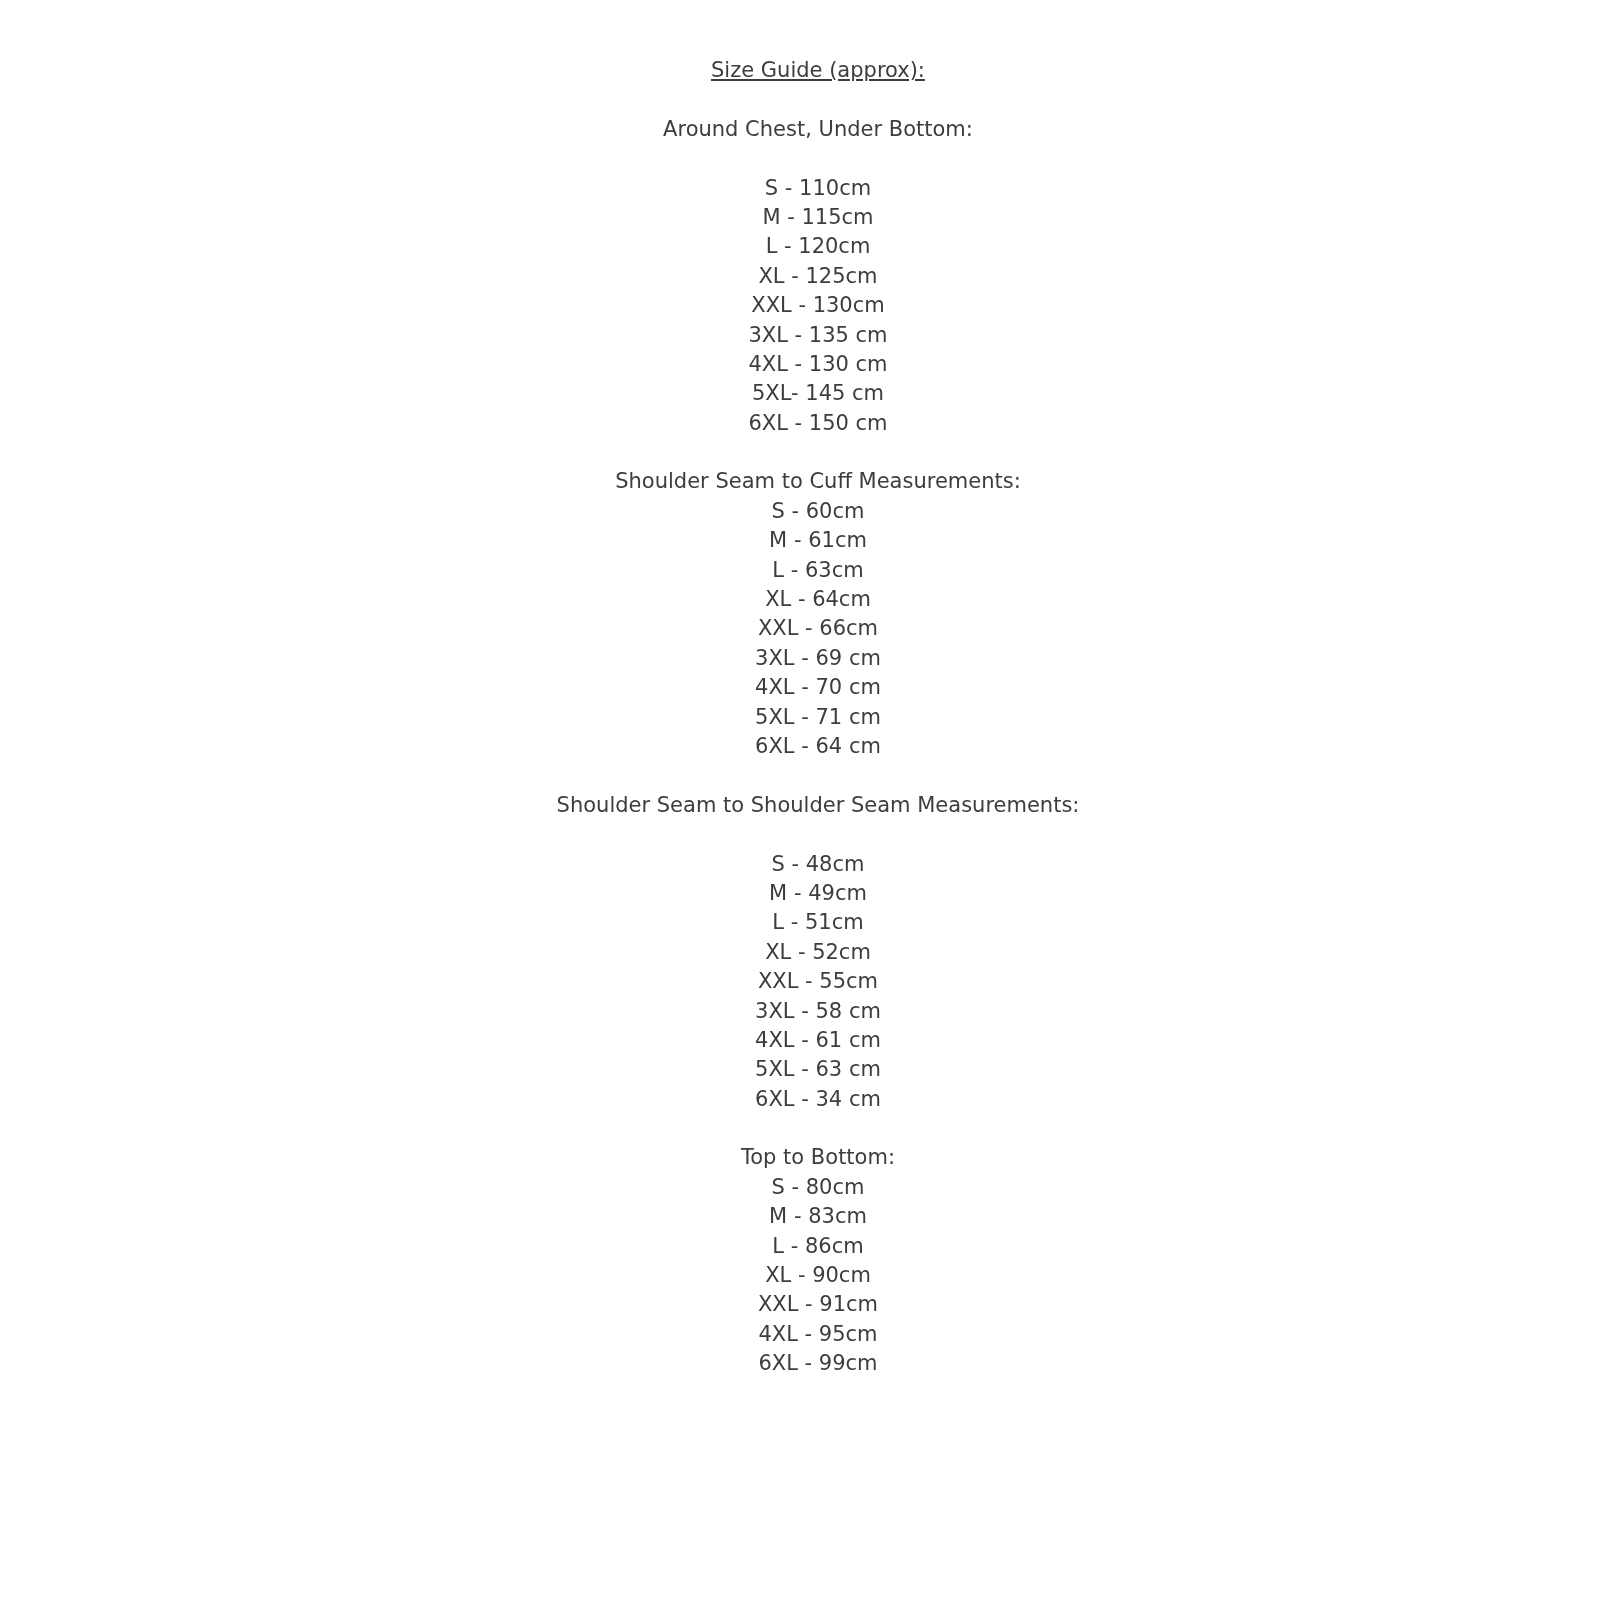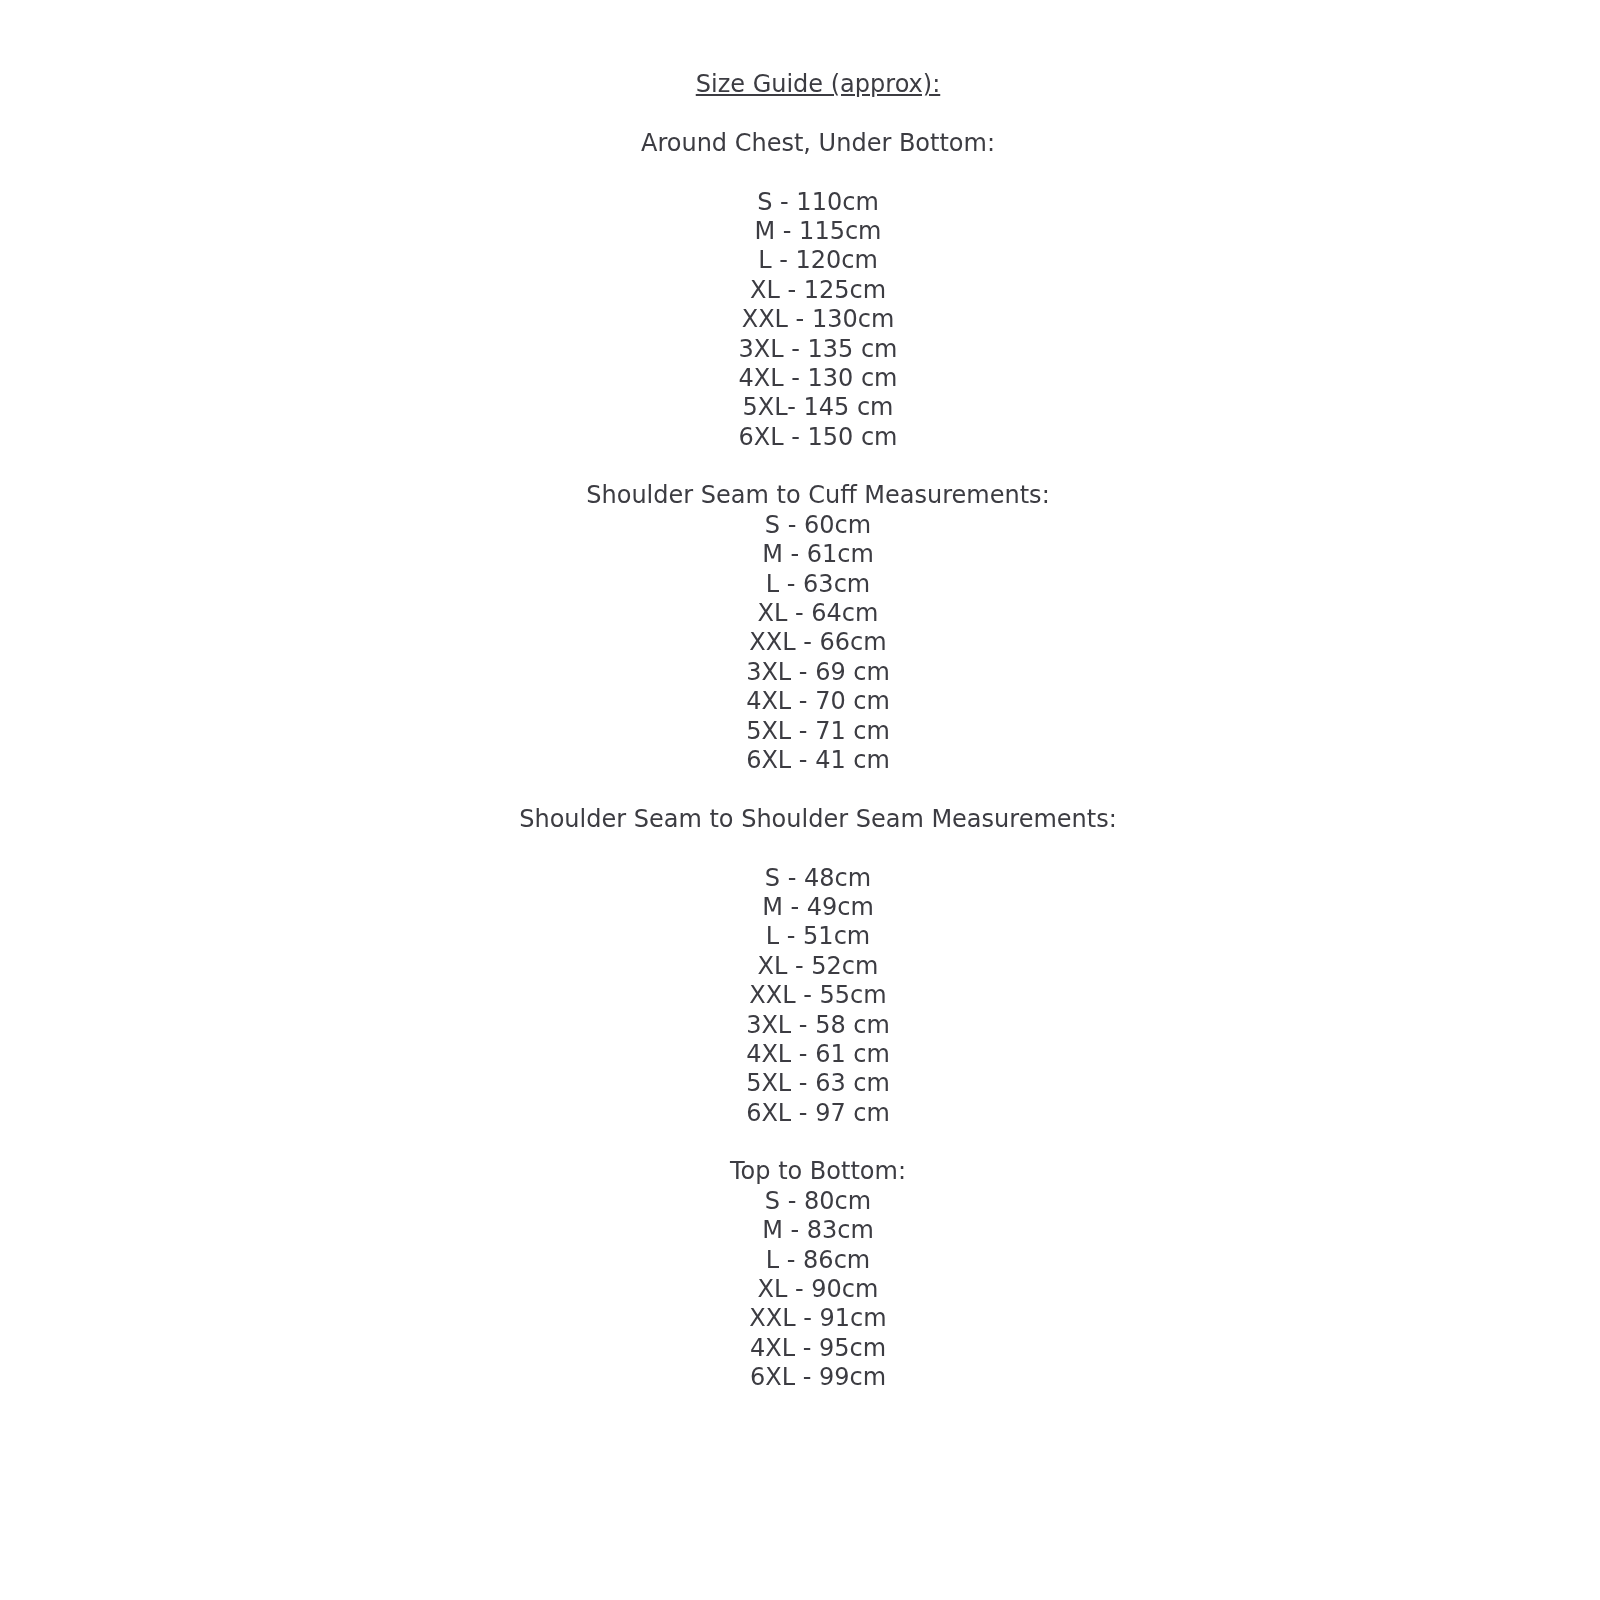--- a/index.html
+++ b/index.html
@@ -7,25 +7,25 @@
     padding: 0;
     background: #ffffff;
     width: 1600px;
     height: 1600px;
     overflow: hidden;
   }
   .doc {
     box-sizing: border-box;
     width: 1600px;
     height: 1600px;
-    padding-top: 70px;
+    padding-top: 56px;
     padding-left: 36px; 
     text-align: center;
     font-family: "DejaVu Sans", "Liberation Sans", sans-serif;
-    font-size: 24px;
+    font-size: 21px;
     color: #3c3c42;
   }
   .line {
     line-height: 29.4px;
     height: 29.4px;
     white-space: pre;
   }
   .spacer {
     height: 29.4px;
   }
@@ -56,34 +56,34 @@
 
   <div class="line heading">Shoulder Seam to Cuff Measurements:</div>
   <div class="line">S - 60cm</div>
   <div class="line">M - 61cm</div>
   <div class="line">L - 63cm</div>
   <div class="line">XL - 64cm</div>
   <div class="line">XXL - 66cm</div>
   <div class="line">3XL - 69 cm</div>
   <div class="line">4XL - 70 cm</div>
   <div class="line">5XL - 71 cm</div>
-  <div class="line">6XL - 41 cm</div>
+  <div class="line">6XL - 64 cm</div>
   <div class="spacer"></div>
 
   <div class="line heading">Shoulder Seam to Shoulder Seam Measurements:</div>
   <div class="spacer"></div>
   <div class="line">S - 48cm</div>
   <div class="line">M - 49cm</div>
   <div class="line">L - 51cm</div>
   <div class="line">XL - 52cm</div>
   <div class="line">XXL - 55cm</div>
   <div class="line">3XL - 58 cm</div>
   <div class="line">4XL - 61 cm</div>
   <div class="line">5XL - 63 cm</div>
-  <div class="line">6XL - 97 cm</div>
+  <div class="line">6XL - 34 cm</div>
   <div class="spacer"></div>
 
   <div class="line heading">Top to Bottom:</div>
   <div class="line">S - 80cm</div>
   <div class="line">M - 83cm</div>
   <div class="line">L - 86cm</div>
   <div class="line">XL - 90cm</div>
   <div class="line">XXL - 91cm</div>
   <div class="line">4XL - 95cm</div>
   <div class="line">6XL - 99cm</div>

